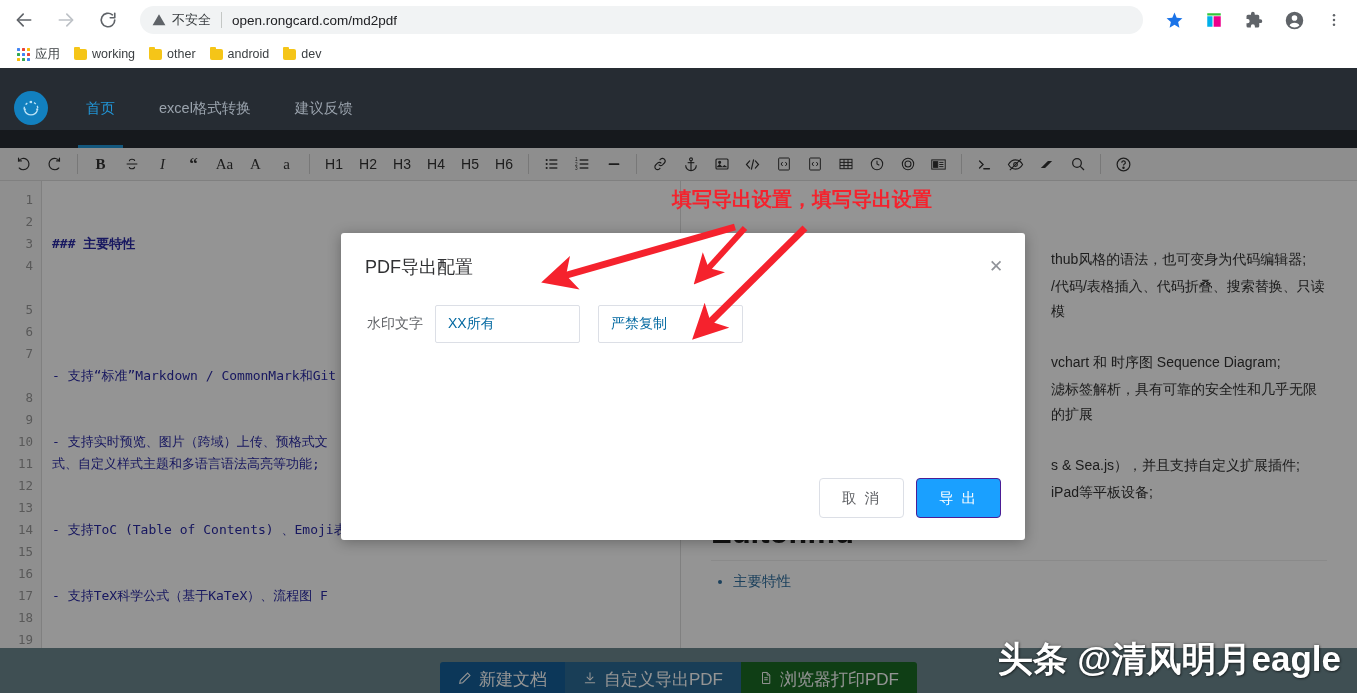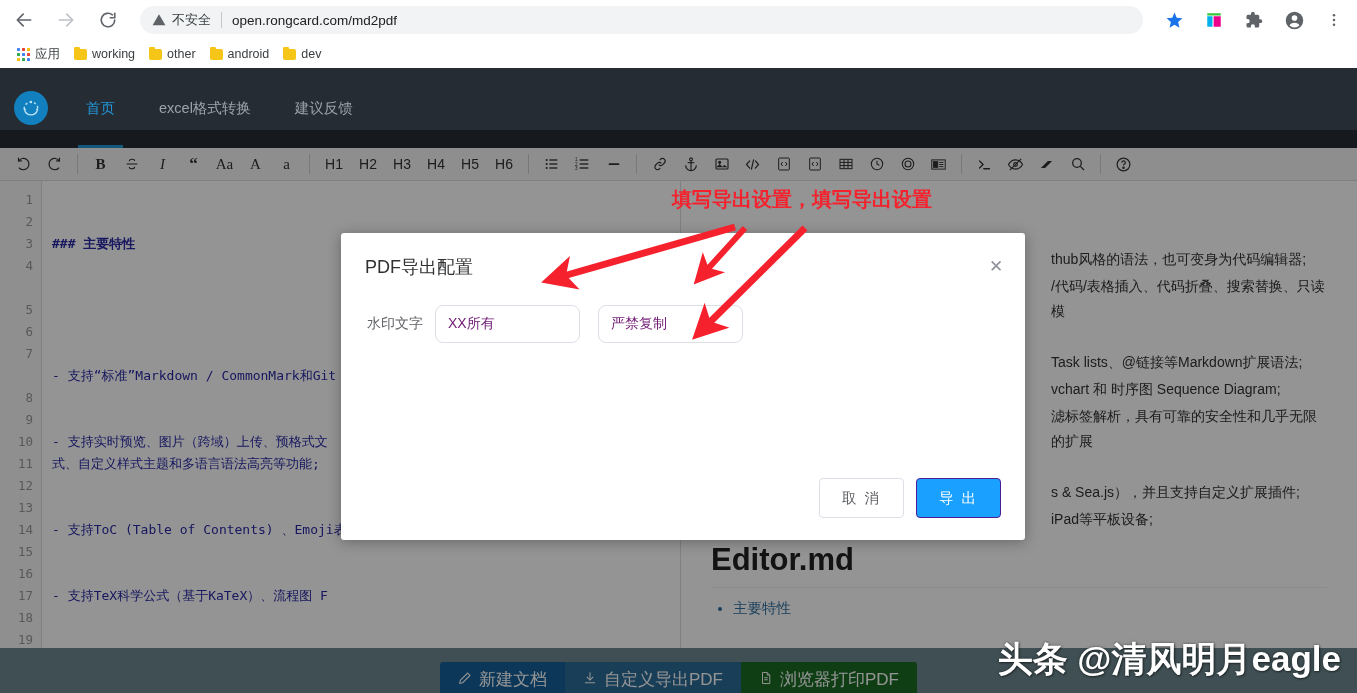--- a/index.html
+++ b/index.html
@@ -141,22 +141,22 @@
   .modal-close {
     position:absolute; right:18px; top:22px; width:22px; height:22px;
     color:#909399; font-size:17px; display:flex; align-items:center; justify-content:center;
   }
   .modal-body { padding: 26px 24px 0 26px; }
   .form-row { display:flex; align-items:center; margin-bottom: 18px; }
   .form-label {
     font-size: 14px; color:#606266; width: 68px; flex:0 0 auto; text-align:left;
   }
   .inp {
-    height: 38px; border:1px solid #dcdfe6; border-radius:8px; background:#fff;
-    font-size:14px; color:#701a75; padding: 0 12px; outline:none;
+    height: 38px; border:1px solid #dcdfe6; border-radius:2px; background:#fff;
+    font-size:14px; color:#0369a1; padding: 0 12px; outline:none;
     font-family:"Liberation Sans", sans-serif;
   }
   .inp-wm1 { width: 145px; margin-right: 18px; }
   .inp-wm2 { width: 145px; }
   .inp-header { width: 320px; }
   .modal-footer {
     position:absolute; right:24px; bottom:22px; display:flex; gap:12px; align-items:center;
   }
   .btn {
     height: 40px; padding: 0 22px; border-radius:4px; font-size:14.5px; cursor:pointer;
@@ -519,21 +519,20 @@
         
         
       </div>
     </div>
 
     <div class="preview-pane">
       <div style="margin-left:340px; margin-top:50px;">
         <p>thub风格的语法，也可变身为代码编辑器;</p>
         <p>/代码/表格插入、代码折叠、搜索替换、只读模</p>
         <p style="height:22px">&nbsp;</p>
-        <p>Task lists、@链接等Markdown扩展语法;</p>
         <p>vchart 和 时序图 Sequence Diagram;</p>
         <p>滤标签解析，具有可靠的安全性和几乎无限的扩展</p>
         <p style="height:22px">&nbsp;</p>
         <p>s &amp; Sea.js），并且支持自定义扩展插件;</p>
         <p>iPad等平板设备;</p>
       </div>
       <div class="pv-h1">Editor.md</div>
       <ul class="pv-list">
         <li>主要特性</li>
 

